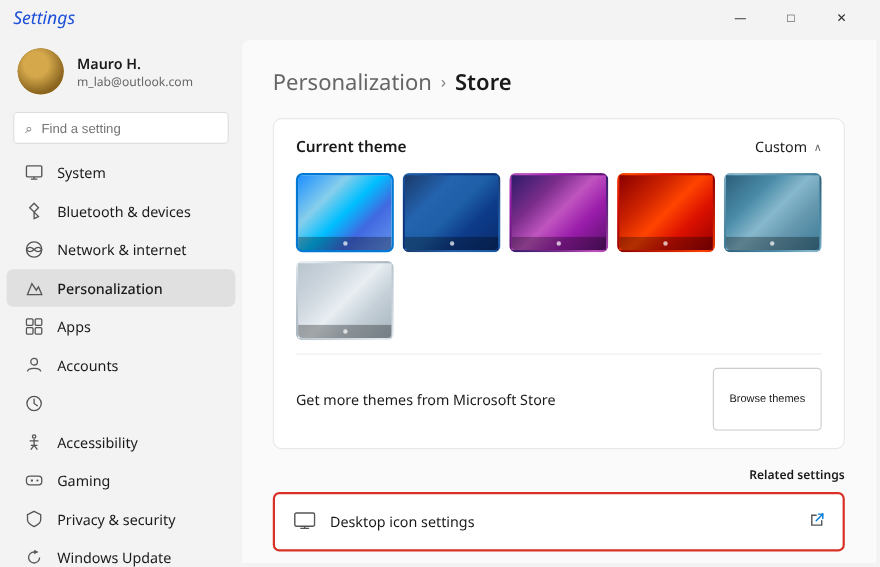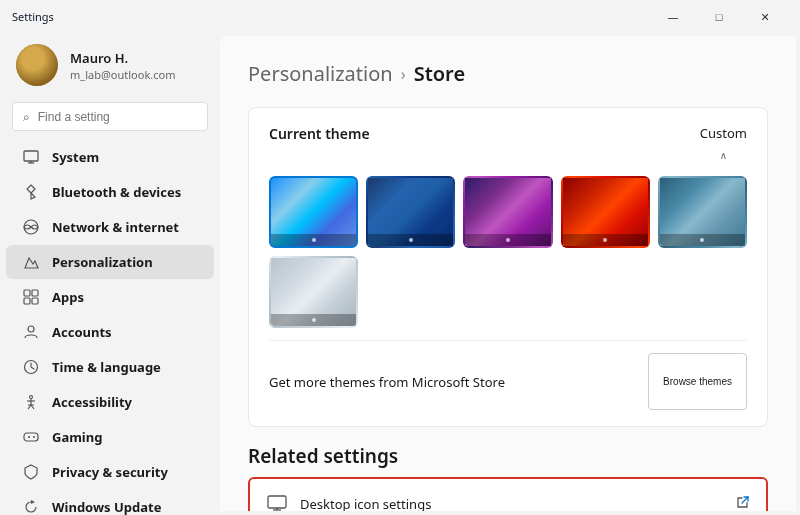--- a/index.html
+++ b/index.html
@@ -139,21 +139,21 @@
     .nav-icon {
       width: 18px;
       height: 18px;
       display: flex;
       align-items: center;
       justify-content: center;
       font-size: 14px;
       color: #555;
       flex-shrink: 0;
     }
-    .nav-label { font-size: 13px; font-weight: bold; }
+    .nav-label { font-size: 13px; }
 
     
     .main-content {
       flex: 1;
       background: #fafafa;
       border-radius: 8px 0 0 0;
       overflow-y: auto;
       padding: 24px 28px;
       margin: 4px 4px 4px 0;
     }
@@ -198,21 +198,20 @@
       margin-top: 3px;
       max-width: 450px;
     }
     .theme-current {
       display: flex;
       align-items: center;
       gap: 6px;
       font-size: 13px;
       color: #1a1a1a;
       cursor: pointer;
-      flex-direction: column;
     }
     .theme-chevron { font-size: 10px; color: #666; }
 
     .theme-grid {
       display: grid;
       grid-template-columns: repeat(5, 1fr);
       gap: 8px;
       margin-bottom: 8px;
     }
     .theme-grid-row2 {
@@ -273,24 +272,25 @@
       border: 1px solid #ccc;
       border-radius: 4px;
       background: white;
       font-size: 10px;
       cursor: pointer;
       color: #1a1a1a;
     }
 
     
     .related-heading {
-      font-size: 19px;
+      font-size: 11px;
       font-weight: 600;
       color: #1a1a1a;
       margin: 16px 0 8px;
+      text-align: right;
     }
 
     .settings-item {
       background: white;
       border-radius: 6px;
       display: flex;
       align-items: center;
       padding: 14px 16px;
       cursor: pointer;
       border: 1px solid #e8e8e8;
@@ -326,21 +326,21 @@
 
     
     ::-webkit-scrollbar { width: 6px; }
     ::-webkit-scrollbar-track { background: transparent; }
     ::-webkit-scrollbar-thumb { background: #ccc; border-radius: 3px; }
   </style>
 </head>
 <body>
 
 <div class="titlebar">
-  <span style="font-size:11px;color:#0f172a;">Settings</span>
+  <span style="font-size:16px;color:#1d4ed8;font-style:italic;">Settings</span>
   <div class="titlebar-controls">
     <div class="titlebar-btn">—</div>
     <div class="titlebar-btn">□</div>
     <div class="titlebar-btn close">✕</div>
   </div>
 </div>
 
 <div class="app-container">
 
   <div class="sidebar">
@@ -417,21 +417,20 @@
         </span>
         <span class="nav-label">Accounts</span>
       </div>
       <div class="nav-item">
         <span class="nav-icon">
           <svg width="16" height="16" viewBox="0 0 16 16" fill="none">
             <circle cx="8" cy="8" r="6.5" stroke="#555" stroke-width="1.2" fill="none"></circle>
             <path d="M8 4 L8 8 L11 10" stroke="#555" stroke-width="1.2" stroke-linecap="round"></path>
           </svg>
         </span>
-        <span class="nav-label">Time &amp; language</span>
       </div>
       <div class="nav-item">
         <span class="nav-icon">
           <svg width="16" height="16" viewBox="0 0 16 16" fill="none">
             <circle cx="8" cy="3" r="1.5" stroke="#555" stroke-width="1.2" fill="none"></circle>
             <line x1="8" y1="5" x2="8" y2="11" stroke="#555" stroke-width="1.2"></line>
             <line x1="4" y1="7" x2="12" y2="7" stroke="#555" stroke-width="1.2"></line>
             <path d="M5 11 L8 11 L11 15" stroke="#555" stroke-width="1.2" fill="none"></path>
             <path d="M11 11 L8 11 L5 15" stroke="#555" stroke-width="1.2" fill="none"></path>
           </svg>

